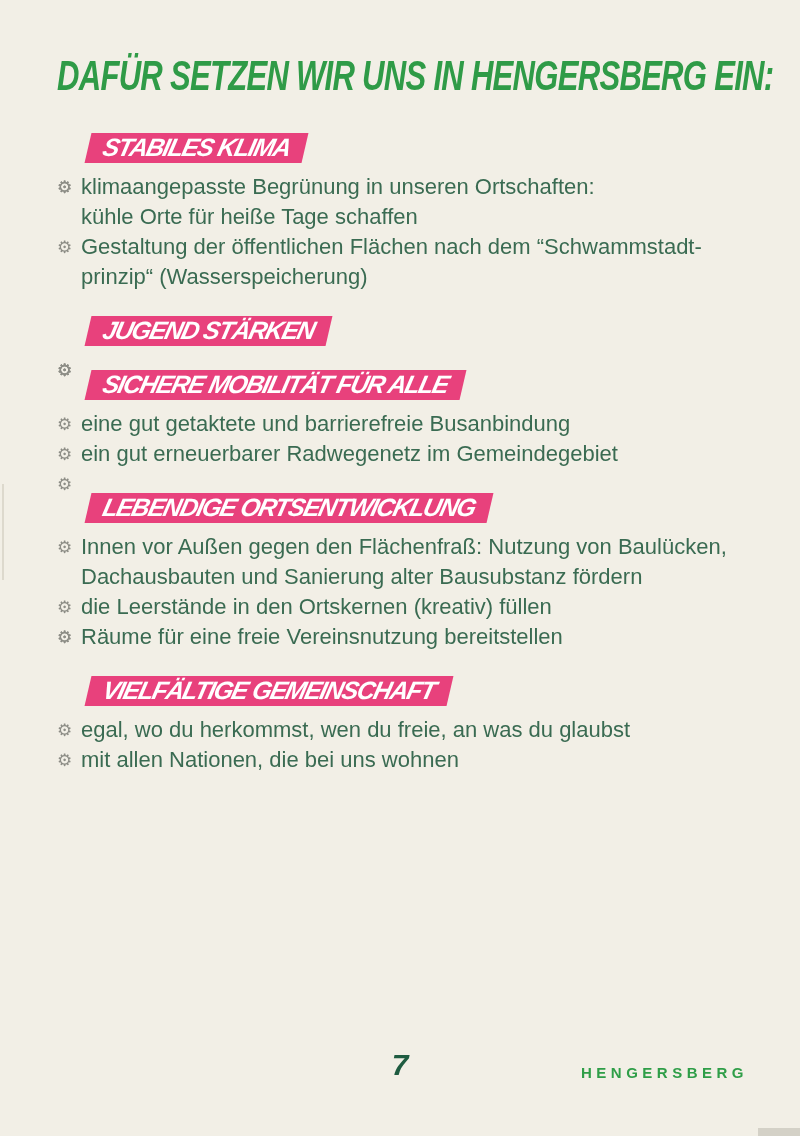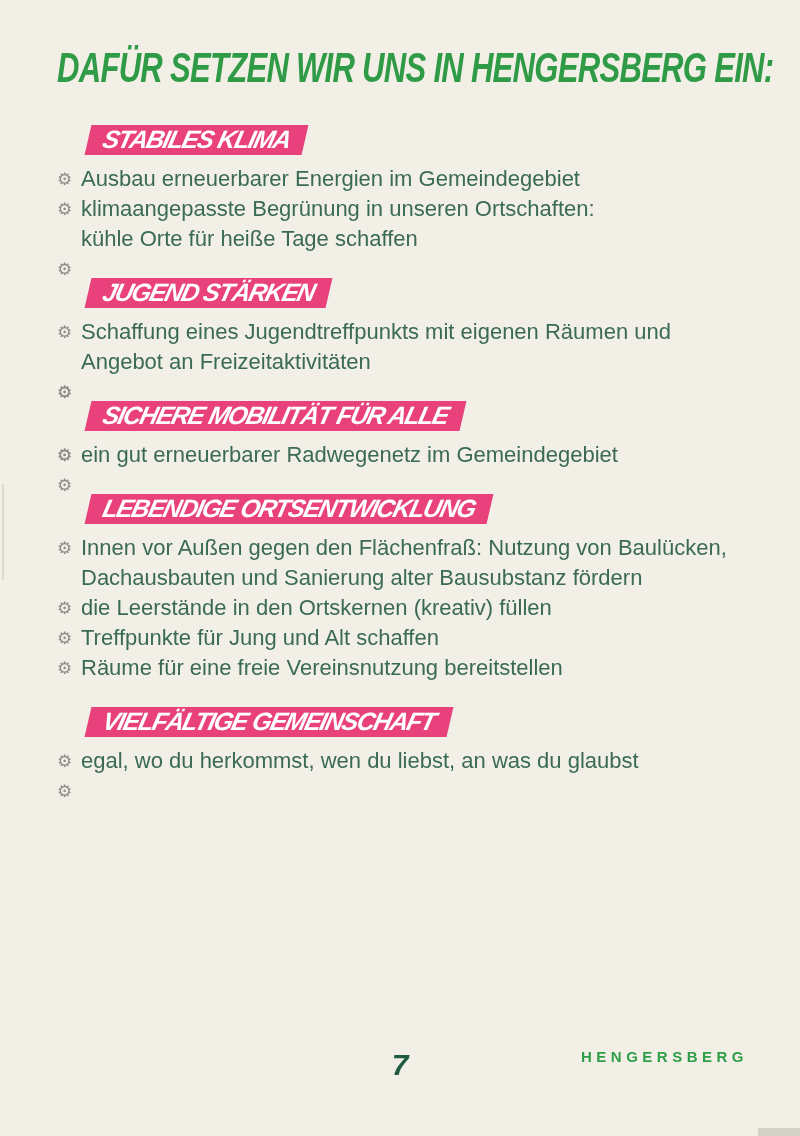--- a/index.html
+++ b/index.html
@@ -11,21 +11,21 @@
     --page-number-green:#1f5c41;
     --brand-green:#2f9e48;
     --artifact-gray:#ddd9cd;
   }
   *{margin:0;padding:0;box-sizing:border-box;}
   html,body{width:800px;height:1136px;overflow:hidden;}
   body{background:var(--background);font-family:"Liberation Sans",sans-serif;}
   .page{
     position:relative;
     width:800px;height:1136px;
-    padding:0 40px 0 57px;
+    padding:8px 40px 0 57px;
     background:var(--background);
   }
   .title{
     padding-top:44px;
     font:italic 700 42px "Liberation Sans",sans-serif;
     letter-spacing:-1px;
     color:var(--title-green);
     white-space:nowrap;
     transform:scaleX(0.74);
     transform-origin:left top;
@@ -70,21 +70,21 @@
     left:0;right:0;top:1048px;height:40px;
   }
   .page-number{
     position:absolute;
     left:50%;transform:translateX(-50%);
     font:italic 700 30px "Liberation Sans",sans-serif;
     color:var(--page-number-green);
   }
   .brand{
     position:absolute;
-    right:52px;top:0;
+    right:52px;top:16px;
     font:700 15px "Liberation Sans",sans-serif;
     letter-spacing:4.5px;
     color:var(--brand-green);
   }
   .edge-line{
     position:absolute;
     left:2px;top:484px;width:2px;height:96px;
     background:var(--artifact-gray);
   }
   .corner-artifact{
@@ -95,46 +95,46 @@
 </style>
 </head>
 <body>
 
 <div class="page">
   <div class="edge-line"></div>
   <h1 class="title">DAFÜR SETZEN WIR UNS IN HENGERSBERG EIN:</h1>
 
   <div id="sections-root">
       <section class="first"><div class="badge"><span class="badge-text">STABILES KLIMA</span></div><ul class="items">
-          <li><span class="bullet">⚙</span><span class="item-text">Ausbau erneuerbarer Energien im Gemeindegebiet</span></li>
+          <li><span class="bullet">⚙</span></li>
           <li><span class="bullet">⚙</span><span class="item-text">klimaangepasste Begrünung in unseren Ortschaften:
 kühle Orte für heiße Tage schaffen</span></li>
-          <li><span class="bullet">⚙</span></li>
+          <li><span class="bullet">⚙</span><span class="item-text">Gestaltung der öffentlichen Flächen nach dem “Schwammstadt-
+prinzip“ (Wasserspeicherung)</span></li>
         </ul></section>
       <section><div class="badge"><span class="badge-text">JUGEND STÄRKEN</span></div><ul class="items">
-          <li><span class="bullet">⚙</span><span class="item-text">Schaffung eines Jugendtreffpunkts mit eigenen Räumen und
-Angebot an Freizeitaktivitäten</span></li>
+          <li><span class="bullet">⚙</span></li>
           <li><span class="bullet">⚙</span></li>
           <li><span class="bullet">⚙</span></li>
         </ul></section>
       <section><div class="badge"><span class="badge-text">SICHERE MOBILITÄT FÜR ALLE</span></div><ul class="items">
-          <li><span class="bullet">⚙</span></li>
+          <li><span class="bullet">⚙</span><span class="item-text">eine gut getaktete und barrierefreie Busanbindung</span></li>
           <li><span class="bullet">⚙</span><span class="item-text">ein gut erneuerbarer Radwegenetz im Gemeindegebiet</span></li>
           <li><span class="bullet">⚙</span></li>
         </ul></section>
       <section><div class="badge"><span class="badge-text">LEBENDIGE ORTSENTWICKLUNG</span></div><ul class="items">
           <li><span class="bullet">⚙</span><span class="item-text">Innen vor Außen gegen den Flächenfraß: Nutzung von Baulücken,
 Dachausbauten und Sanierung alter Bausubstanz fördern</span></li>
           <li><span class="bullet">⚙</span><span class="item-text">die Leerstände in den Ortskernen (kreativ) füllen</span></li>
-          <li><span class="bullet">⚙</span><span class="item-text">Treffpunkte für Jung und Alt schaffen</span></li>
+          <li><span class="bullet">⚙</span></li>
           <li><span class="bullet">⚙</span><span class="item-text">Räume für eine freie Vereinsnutzung bereitstellen</span></li>
         </ul></section>
       <section><div class="badge"><span class="badge-text">VIELFÄLTIGE GEMEINSCHAFT</span></div><ul class="items">
-          <li><span class="bullet">⚙</span><span class="item-text">egal, wo du herkommst, wen du liebst, an was du glaubst</span></li>
-          <li><span class="bullet">⚙</span></li>
+          <li><span class="bullet">⚙</span><span class="item-text">egal, wo du herkommst, wen du freie, an was du glaubst</span></li>
+          <li><span class="bullet">⚙</span><span class="item-text">mit allen Nationen, die bei uns wohnen</span></li>
         </ul></section>
     </div>
 
   <div class="footer">
     <div class="page-number">7</div>
     <div class="brand">HENGERSBERG</div>
   </div>
   <div class="corner-artifact"></div>
 </div>
 

